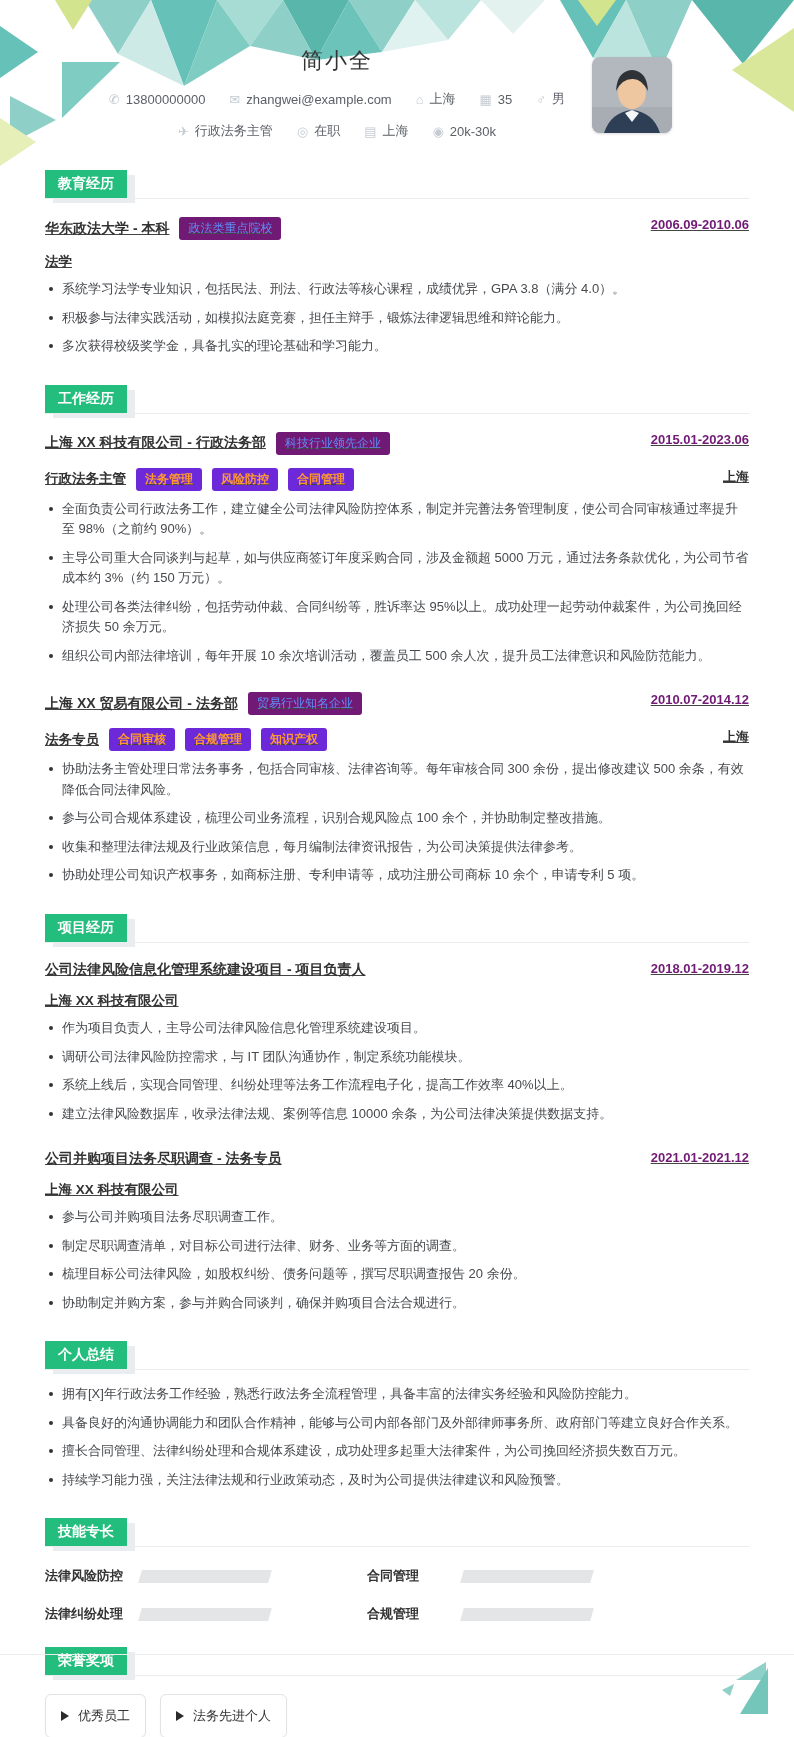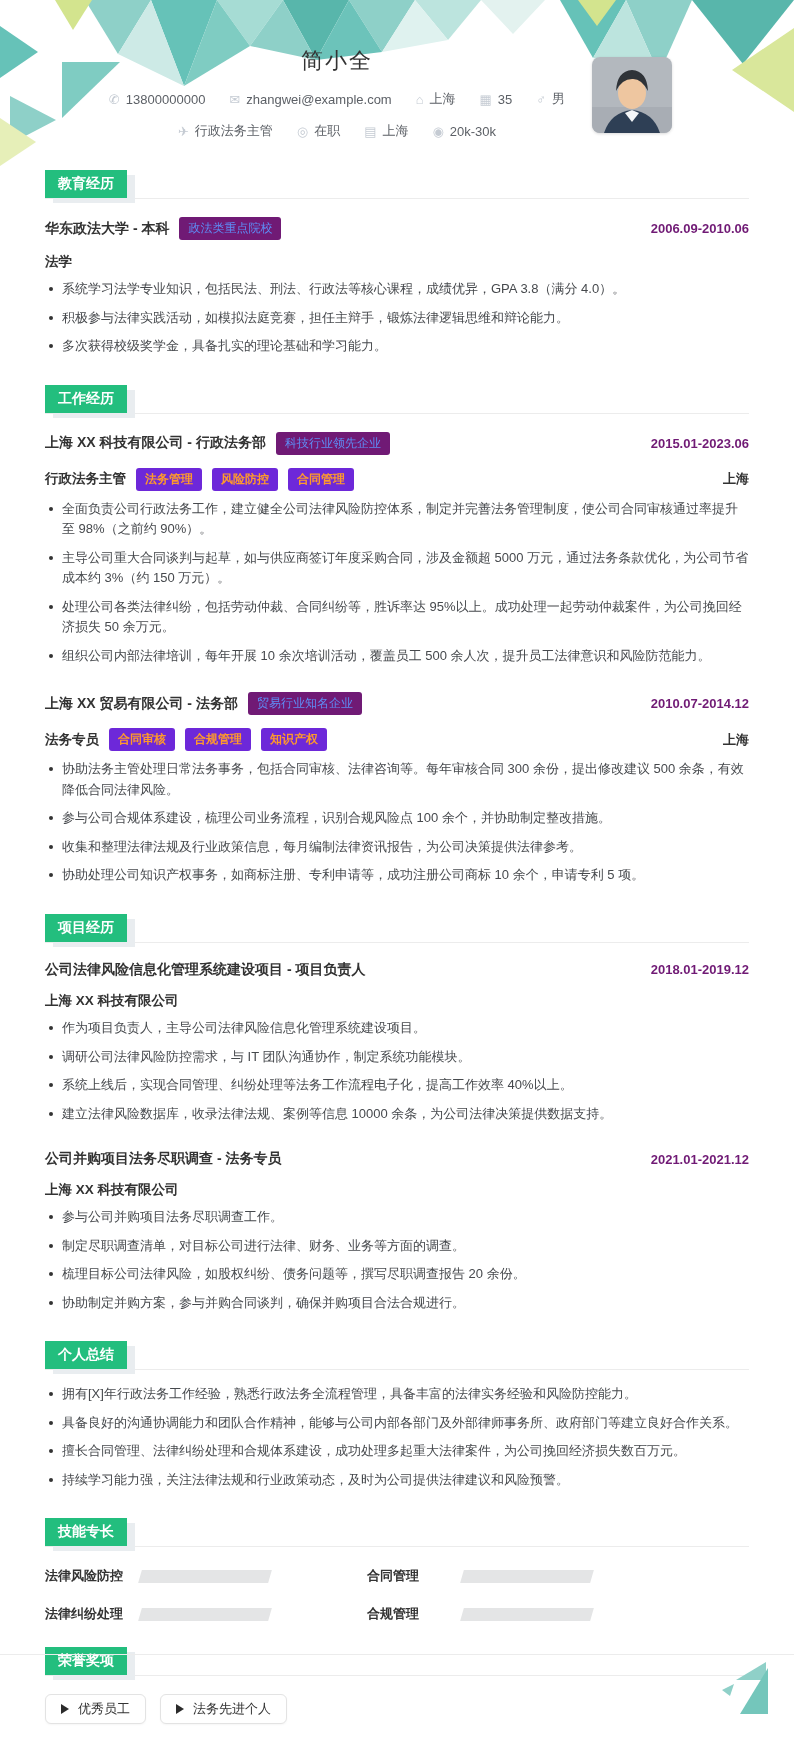--- a/index.html
+++ b/index.html
@@ -15,42 +15,42 @@
   .contact-line{display:flex;justify-content:center;align-items:center;gap:24px;margin-top:14px;font-size:13px;color:#5c6066;}
   .c-item{display:flex;align-items:center;gap:6px;white-space:nowrap;}
   .c-icon{color:#c5cbd3;font-size:13px;line-height:1;}
   .avatar{position:absolute;left:592px;top:57px;width:80px;height:76px;border-radius:8px;overflow:hidden;box-shadow:0 1px 3px rgba(0,0,0,.15);}
   
   .section{padding:0 45px;margin-top:28px;position:relative;}
   .sec-head{border-bottom:1px solid #ececec;line-height:0;}
   .sec-badge{display:inline-block;line-height:normal;background:#23BE7E;color:#fff;font-size:14px;font-weight:bold;
     padding:5px 13px;box-shadow:8px 5px 0 0 #e9edf0;}
   .entry{margin-top:18px;}
-  .row{display:flex;justify-content:space-between;align-items:center;}
+  .row{display:flex;justify-content:space-between;align-items:flex-start;text-decoration:underline;}
   .row-left{display:flex;align-items:center;gap:10px;min-width:0;}
   .e-title{font-size:14px;font-weight:bold;color:#333;}
   .e-date{font-size:13px;font-weight:bold;color:#701a75;white-space:nowrap;}
   .e-loc{font-size:13px;font-weight:bold;color:#333;white-space:nowrap;}
   .row2{margin-top:13px;}
   .sub-title{font-size:13.5px;font-weight:bold;color:#333;}
   .tag{font-size:12px;padding:3px 9px;border-radius:3px;white-space:nowrap;}
   .tag-blue{color:#5E8DF5;background:#701a75;}
   .tag-orange{color:#FF9A2B;background:#6d28d9;font-weight:bold;}
   ul.bullets{list-style:none;margin:4px 0 0;padding:0;}
   ul.bullets li{position:relative;padding-left:17px;font-size:13px;line-height:1.58;color:#46494d;margin-top:8px;}
   ul.bullets li::before{content:'';position:absolute;left:4px;top:8px;width:4px;height:4px;border-radius:50%;background:#333;}
   
   .skill-grid{display:grid;grid-template-columns:300px 300px;column-gap:22px;row-gap:20px;margin-top:20px;}
   .skill{display:flex;align-items:center;}
   .skill-name{width:95px;font-size:13px;font-weight:bold;color:#333;flex:none;}
   .bar-track{width:130px;height:13px;background:#e4e5e6;transform:skewX(-16deg);overflow:hidden;}
   .bar-fill{height:100%;background:#23BE7E;}
   
   .chips{display:flex;gap:14px;margin-top:18px;}
-  .chip{display:flex;align-items:center;gap:9px;border:1px solid #e3e3e3;border-radius:6px;padding:5px 15px;
+  .chip{display:flex;align-items:center;gap:9px;border:1px solid #e3e3e3;border-radius:6px;padding:12px 15px;
     font-size:13px;color:#333;background:#fff;box-shadow:0 1px 2px rgba(0,0,0,.04);}
   .chip-tri{width:0;height:0;border-left:8px solid #2b2b2b;border-top:5px solid transparent;border-bottom:5px solid transparent;}
   
   .end-line{position:absolute;left:0;right:0;top:1654px;border-top:1px solid #ececec;}
   .plane{position:absolute;left:714px;top:1662px;width:66px;height:62px;pointer-events:none;}
 </style>
 </head>
 <body>
 
 <svg class="banner" viewBox="0 0 794 170">

